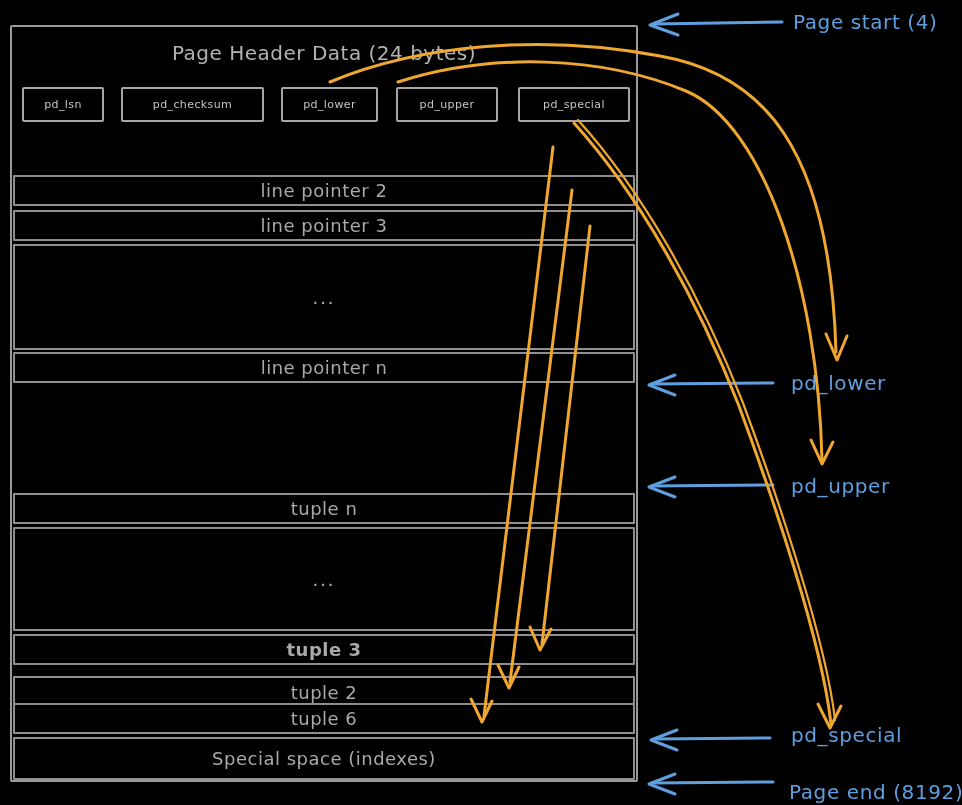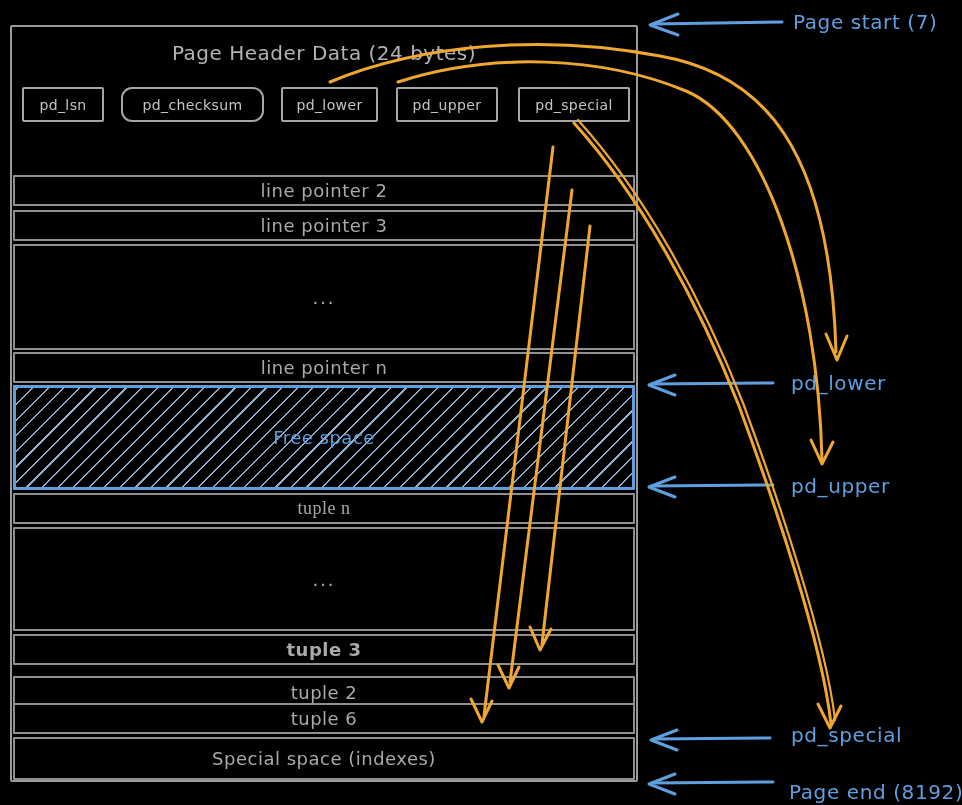--- a/index.html
+++ b/index.html
@@ -11,41 +11,41 @@
     position:absolute;left:10px;top:25px;width:624px;height:753px;
     border:2px solid #9a9a9a;border-radius:2px;background:#000;
   }
   .page-title{
     position:absolute;left:0;top:14px;width:100%;text-align:center;
     color:#b3b3b3;font-size:20px;letter-spacing:.5px;
   }
   .field{
     position:absolute;top:60px;height:31px;border:2px solid #a6a6a6;border-radius:2px;
     display:flex;align-items:center;justify-content:center;
-    color:#c4c4c4;font-size:14px;letter-spacing:.4px;background:#000;
+    color:#c4c4c4;font-size:11px;letter-spacing:.4px;background:#000;
   }
   .f-lsn{left:10px;width:78px;}
-  .f-checksum{left:109px;width:139px;border-radius:11px;}
+  .f-checksum{left:109px;width:139px;}
   .f-lower{left:269px;width:93px;}
   .f-upper{left:384px;width:98px;}
   .f-special{left:506px;width:108px;}
   .row{
     position:absolute;left:1px;right:1px;border:2px solid #8f8f8f;border-radius:1px;
     display:flex;align-items:center;justify-content:center;
     color:#a9a9a9;font-size:18px;letter-spacing:.5px;background:#000;
   }
   .r1{top:113px;height:27px;}
   .r2{top:148px;height:27px;}
   .r3{top:183px;height:27px;}
   .r4{top:217px;height:102px;}
   .r5{top:325px;height:27px;}
   .r6{top:358px;height:99px;
       border:3px solid #5f9fe0;color:#5f9fe0;font-size:18px;
       background:repeating-linear-gradient(135deg, rgba(168,202,238,.85) 0 1.6px, transparent 1.6px 11px);}
-  .r7{top:466px;height:27px;font-family:Liberation Serif, serif;}
+  .r7{top:466px;height:27px;}
   .r8{top:500px;height:100px;}
   .r9{top:607px;height:27px;font-weight:bold;}
   .r10{top:649px;height:28px;}
   .r11{top:676px;height:27px;}
   .r12{top:710px;height:39px;}
   .dots{font-size:18px;color:#b0b0b0;letter-spacing:2px;}
   .ann{
     position:absolute;color:#5f9fe0;font-size:20px;letter-spacing:.6px;white-space:nowrap;
   }
   .a-start{left:793px;top:10px;}
@@ -88,44 +88,41 @@
       </div>
     <div class="row r3">
         <span>line pointer 3</span>
       </div>
     <div class="row r4">
         <span class="dots">...</span>
       </div>
     <div class="row r5">
         <span>line pointer n</span>
       </div>
-    <div class="row r6">
-        <span>Free space</span>
-      </div>
     <div class="row r7">
         <span>tuple n</span>
       </div>
     <div class="row r8">
         <span class="dots">...</span>
       </div>
     <div class="row r9">
         <span>tuple 3</span>
       </div>
     <div class="row r10">
         <span>tuple 2</span>
       </div>
     <div class="row r11">
         <span>tuple 6</span>
       </div>
     <div class="row r12">
         <span>Special space (indexes)</span>
       </div>
   </div>
 
-  <div class="ann a-start">Page start (7)</div>
+  <div class="ann a-start">Page start (4)</div>
   <div class="ann a-lower">pd_lower</div>
   <div class="ann a-upper">pd_upper</div>
   <div class="ann a-special">pd_special</div>
   <div class="ann a-end">Page end (8192)</div>
 
   <svg class="overlay" viewBox="0 0 962 805" aria-hidden="true">
 
     <g>
       <path class="blue-stroke" d="M 655 24 L 782 22"></path>
       <path class="blue-stroke" d="M 678 14 L 650 25 L 678 35"></path>

